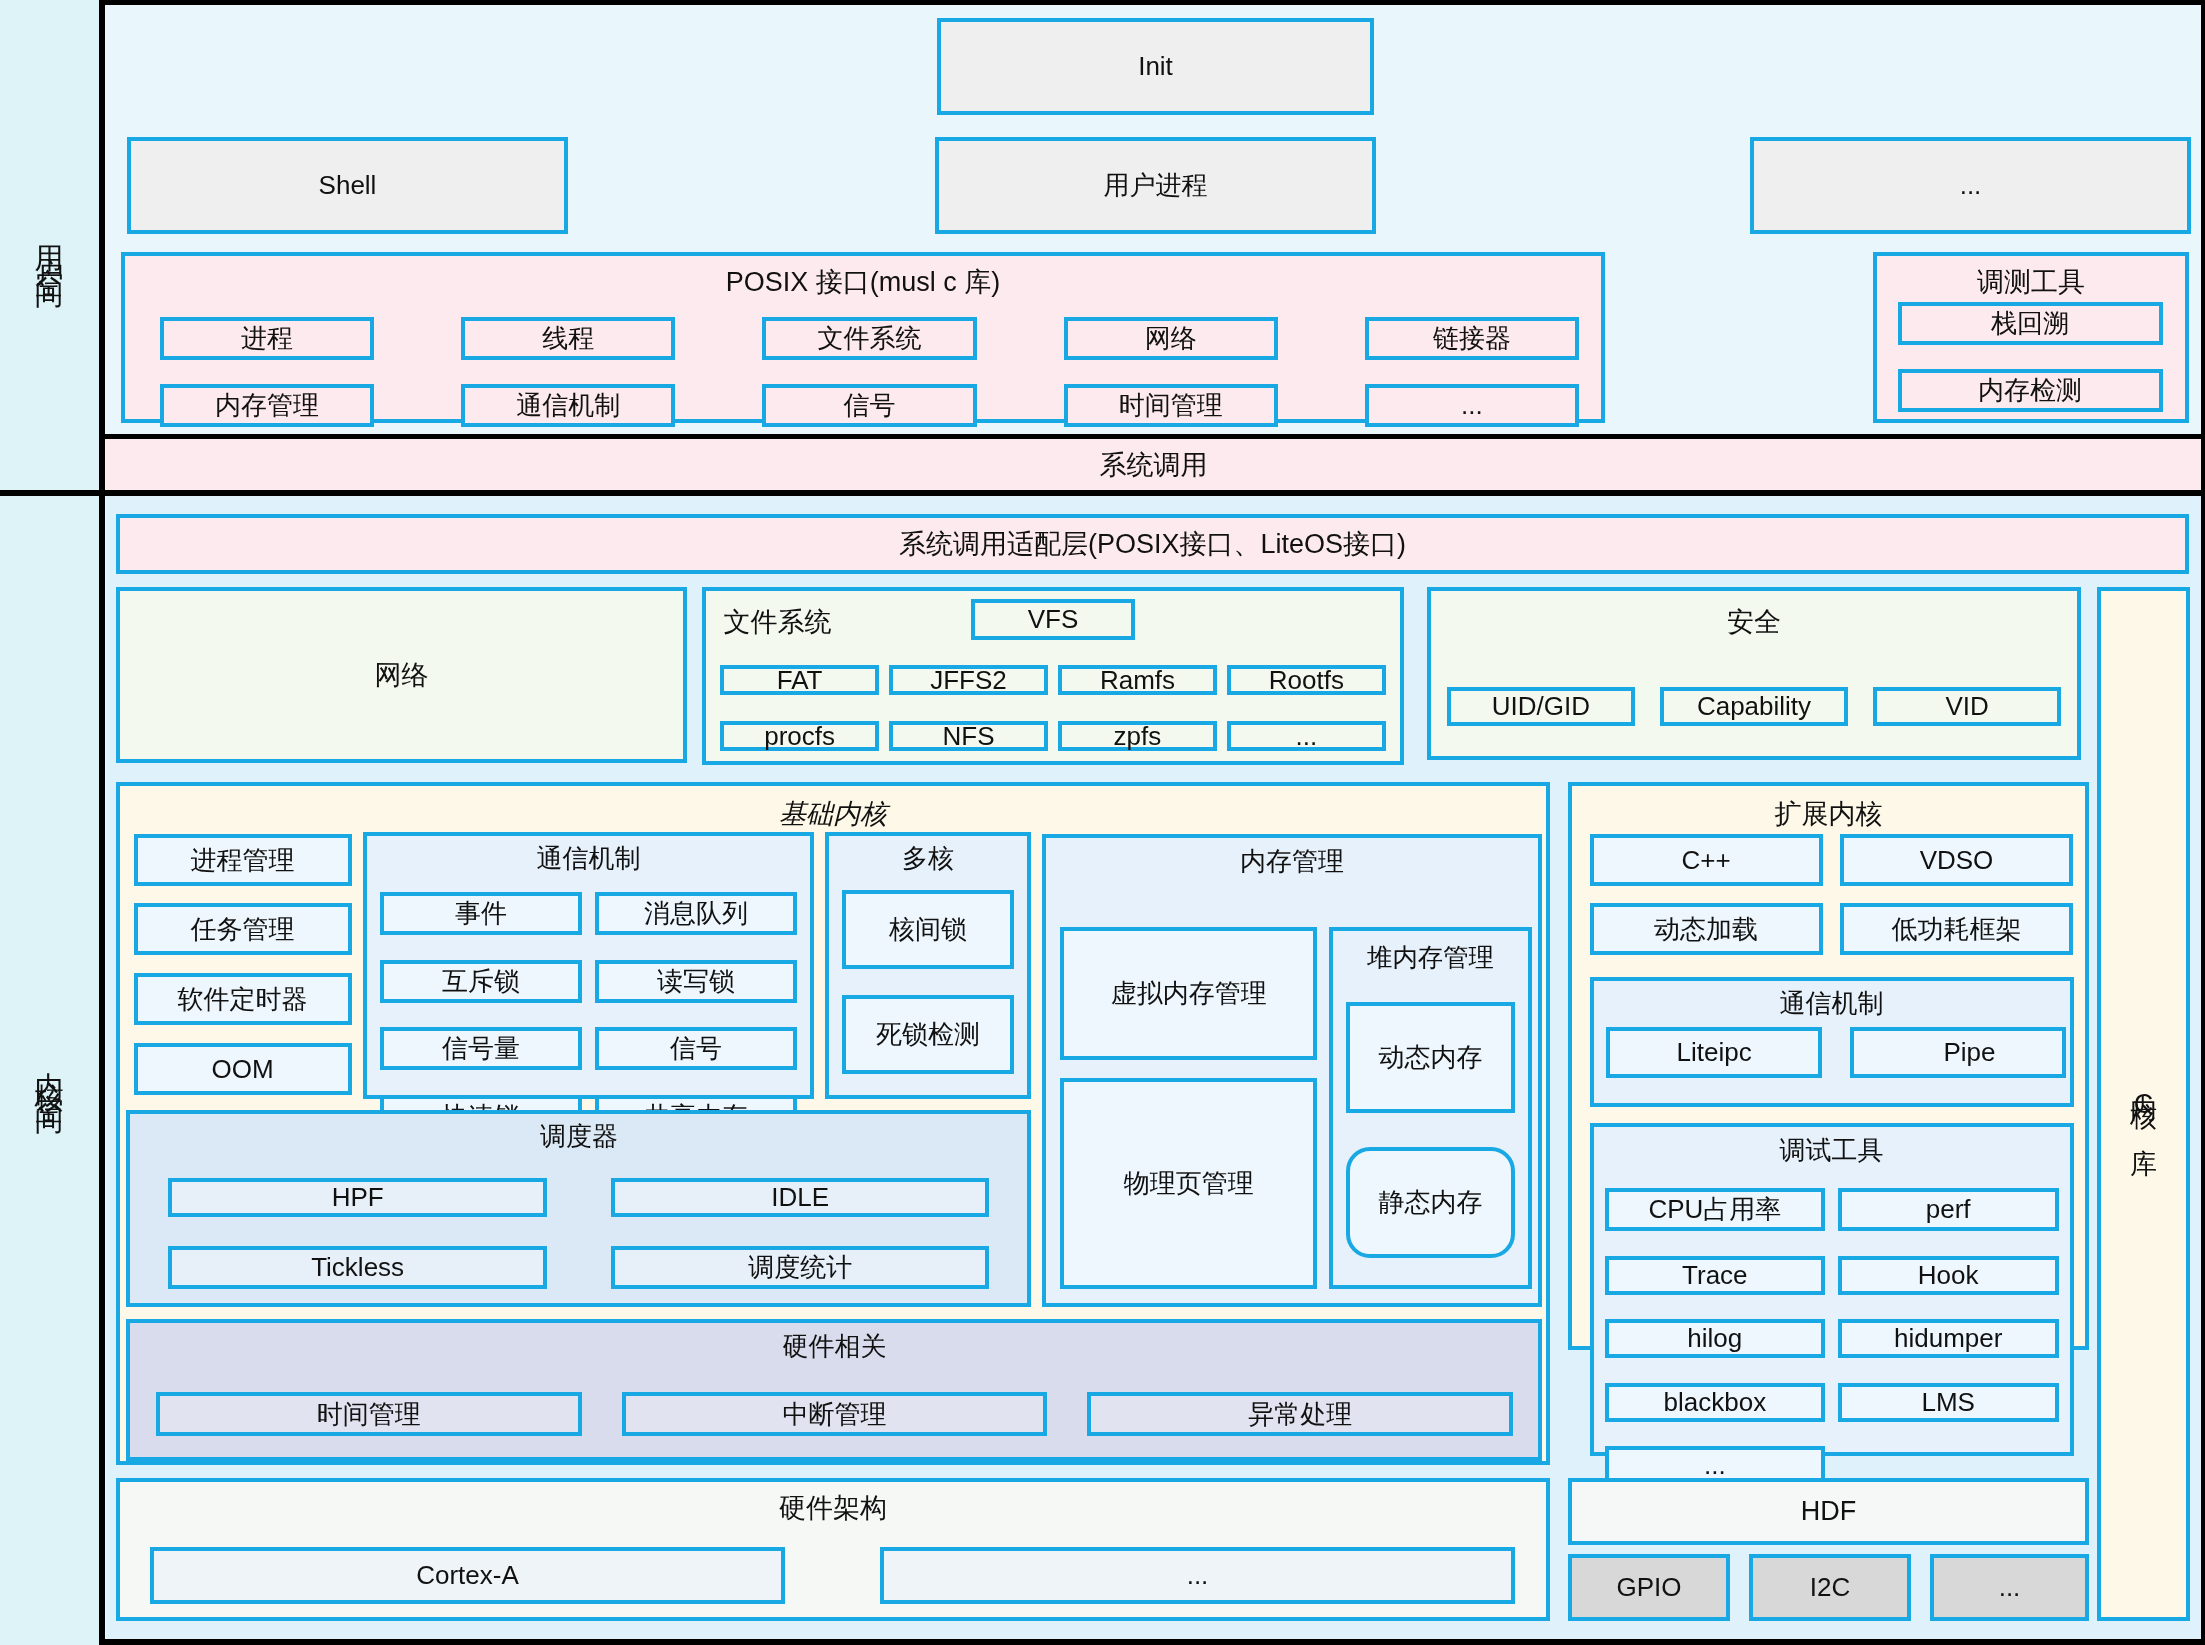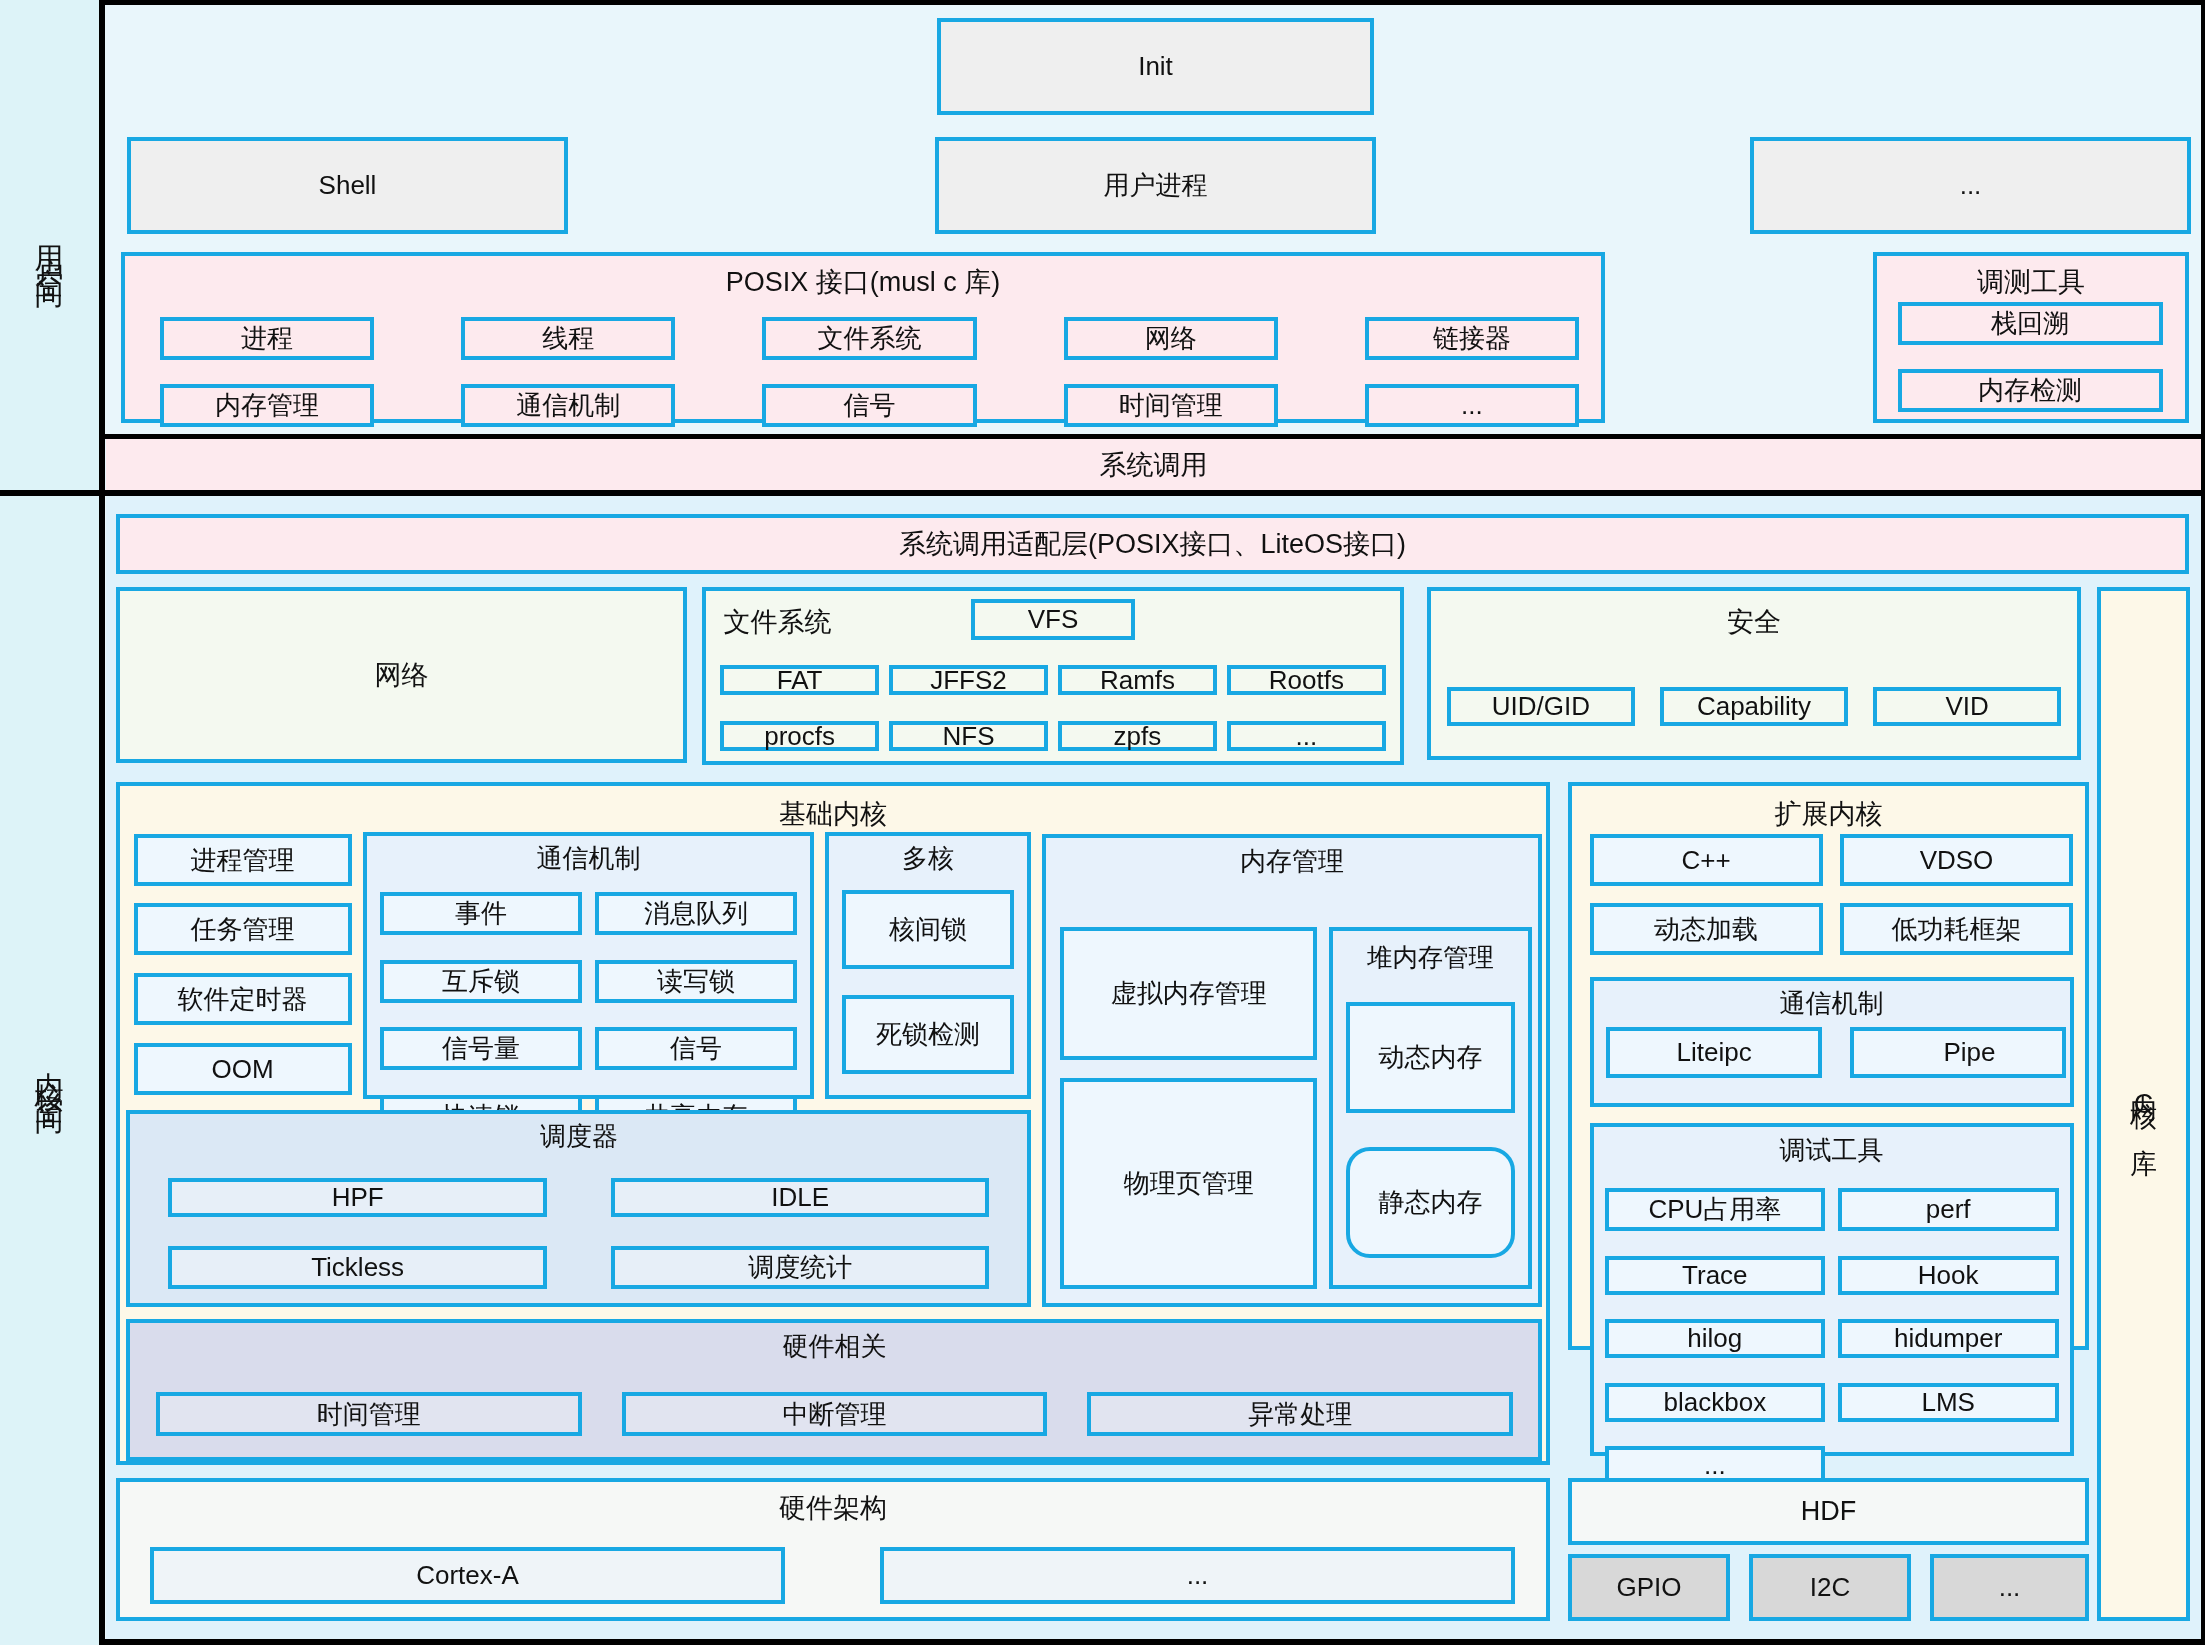--- a/index.html
+++ b/index.html
@@ -117,21 +117,21 @@
     <div class="grid" style="left:16px;right:16px;top:81px;height:46px;grid-template-columns:repeat(3,1fr);column-gap:25.4px;">
       <div class="gb" style="background:var(--green);">UID/GID</div>
       <div class="gb" style="background:var(--green);">Capability</div>
       <div class="gb" style="background:var(--green);">VID</div>
     </div>
   </div>
 
   <div class="c vlabel" style="left:2097px;top:587px;width:93px;height:1034px;background:var(--cream);font-size:27px;letter-spacing:8px;">内核C库</div>
 
   <div class="c" style="left:116px;top:782px;width:1434px;height:683px;background:var(--cream);">
-    <div class="title" style="top:9.5px;">基础内核</div>
+    <div class="title" style="top:9.5px;font-style:italic;">基础内核</div>
 
     <div class="b" style="left:13.5px;top:48px;width:218px;height:52px;background:var(--lblue2);">进程管理</div>
     <div class="b" style="left:13.5px;top:117px;width:218px;height:52px;background:var(--lblue2);">任务管理</div>
     <div class="b" style="left:13.5px;top:187px;width:218px;height:52px;background:var(--lblue2);">软件定时器</div>
     <div class="b" style="left:13.5px;top:257px;width:218px;height:52px;background:var(--lblue2);">OOM</div>
 
     <div class="c" style="left:243px;top:46px;width:451px;height:267px;background:var(--lblue);border-width:4px;">
       <div class="title" style="top:4.8px;font-size:26px;">通信机制</div>
       <div class="grid" style="left:12.7px;right:12.7px;top:41px;bottom:11px;grid-template-columns:1fr 1fr;gap:9.5px 12.7px;grid-auto-rows:1fr;">
         <div class="gb" style="background:var(--lblue2);">事件</div>

